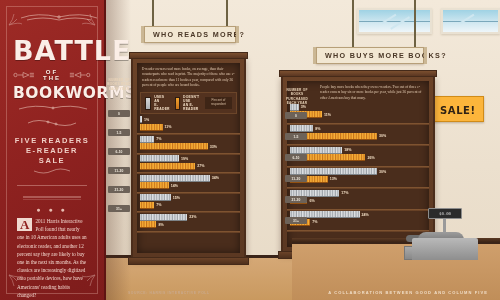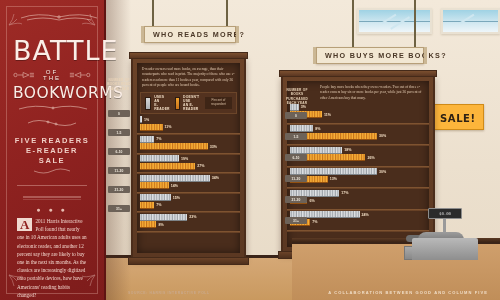--- a/index.html
+++ b/index.html
@@ -35,21 +35,21 @@
     position: absolute; left:0; top:0; width:106px; height:300px;
     background: linear-gradient(150deg,#9e2b26 0%,#8f2220 48%,#7d1c1b 100%);
     border-right: 2px solid #5e1412;
     padding: 8px 6px;
   }
   .redpanel .inner {
     position:absolute; inset:6px; border:1px solid rgba(255,214,200,.28);
   }
   .rp-content { position:relative; height:100%; padding:4px 7px; color:#f7e9e2; }
   .big-title {
-    text-align:center; font-weight:normal; letter-spacing:1px; color:#fbeee7;
+    text-align:center; font-weight:bold; letter-spacing:1px; color:#fbeee7;
     text-shadow:0 1px 0 rgba(0,0,0,.3);
   }
   .t-battle { font-size:27px; line-height:26px; margin-top:16px; font-family:"DejaVu Sans", sans-serif;}
   .t-ofthe { font-size:6px; letter-spacing:2px; margin:3px 0 2px; }
   .t-book { font-size:15.5px; line-height:16px; letter-spacing:.5px; font-family:"DejaVu Sans", sans-serif;}
   .subgroup { text-align:center; margin-top:9px; color:#f0cfc6; }
   .sg1, .sg2, .sg4 { font-size:7.5px; letter-spacing:1.6px; font-weight:bold; line-height:10px; }
   .sg3 { font-size:10px; letter-spacing:1.4px; font-weight:bold; margin:2px 0; color:#fbeee7;}
   .divline { height:1px; background:rgba(255,220,210,.35); margin:10px 4px; }
   .dots { text-align:center; color:#e8bdb2; font-size:7px; letter-spacing:3px; margin:4px 0; }
@@ -351,21 +351,21 @@
   <div class="banner" style="left:144px; top:26px; width:92px;">
     <div class="btxt">WHO READS MORE?</div>
   </div>
 
   <div class="banner-rod" style="left:352px; top:0; height:48px;"></div>
   <div class="banner-rod" style="left:414px; top:0; height:48px;"></div>
   <div class="banner" style="left:316px; top:47px; width:108px;">
     <div class="btxt">WHO BUYS MORE BOOKS?</div>
   </div>
 
-  <div class="sale" style="left:432px; top:104px;">
+  <div class="sale" style="left:432px; top:96px;">
     <span>SALE!</span>
   </div>
 
   <div class="bookcase" id="bc-left" style="left:131px; top:57px; width:115px; height:202px;">
     <div class="bc-cornice"></div>
     <div class="bc-base"></div>
     <div class="bc-inner">
       <div class="intro">E-reader owners read more books, on average, than their counterparts who read in print. The majority of those who use e-readers read more than 11 books a year, compared with only 26 percent of people who are bound books.</div>
       <div class="legend">
         <div class="leg-item">

